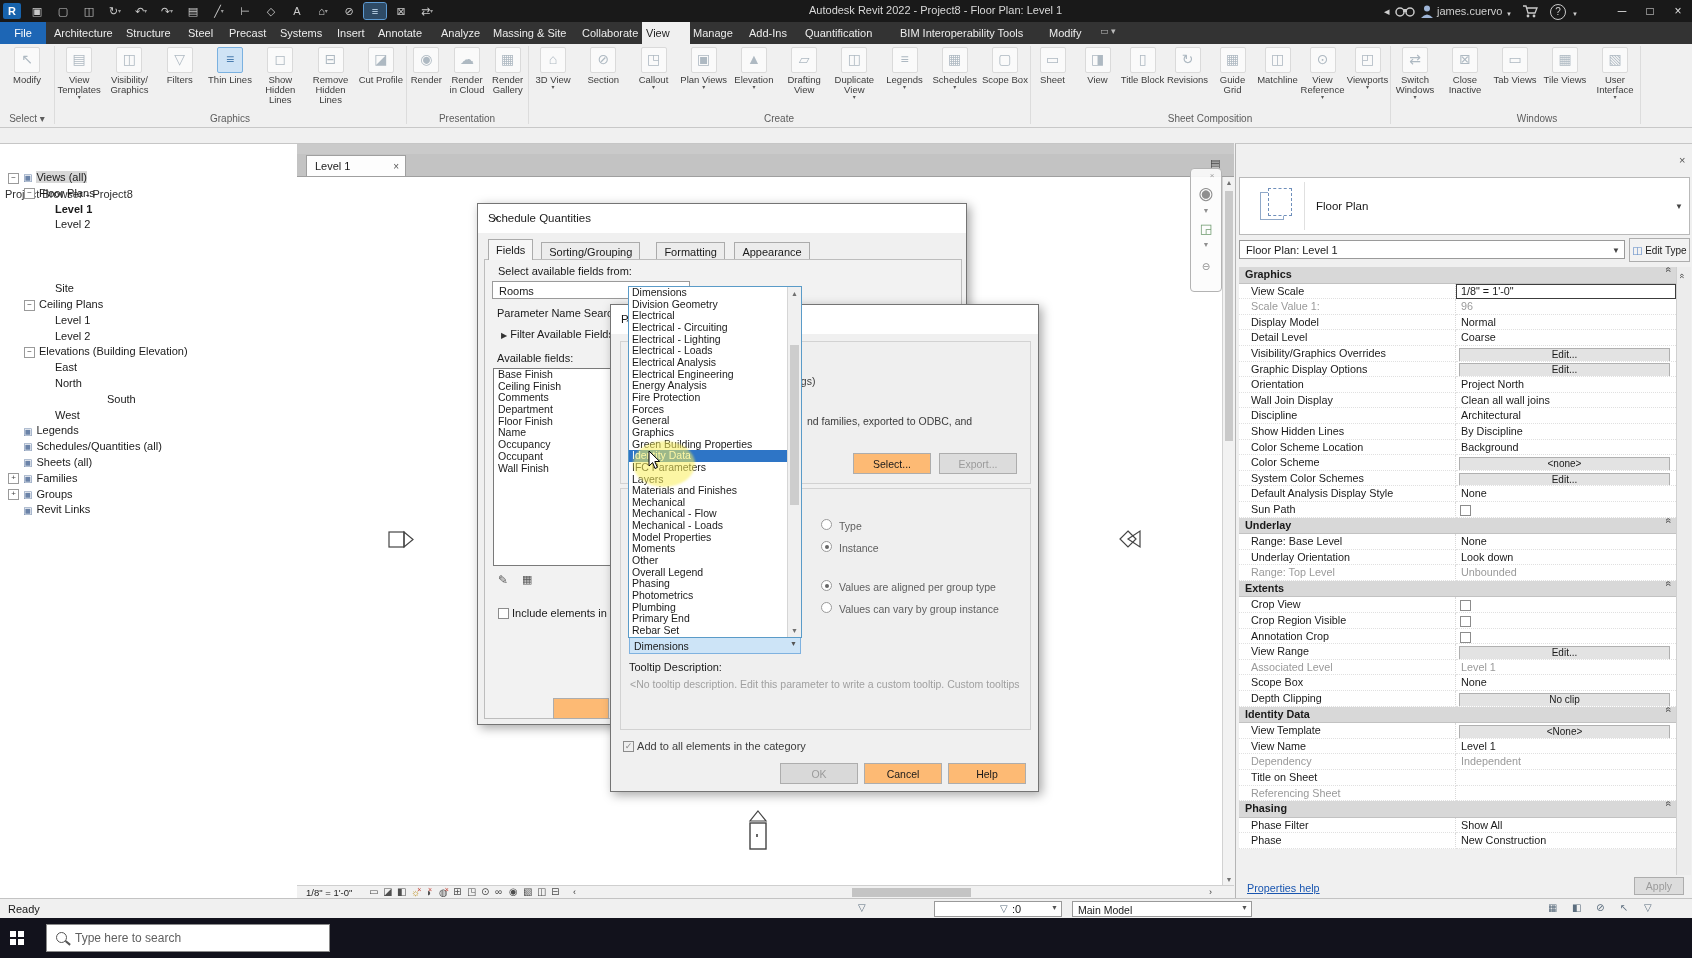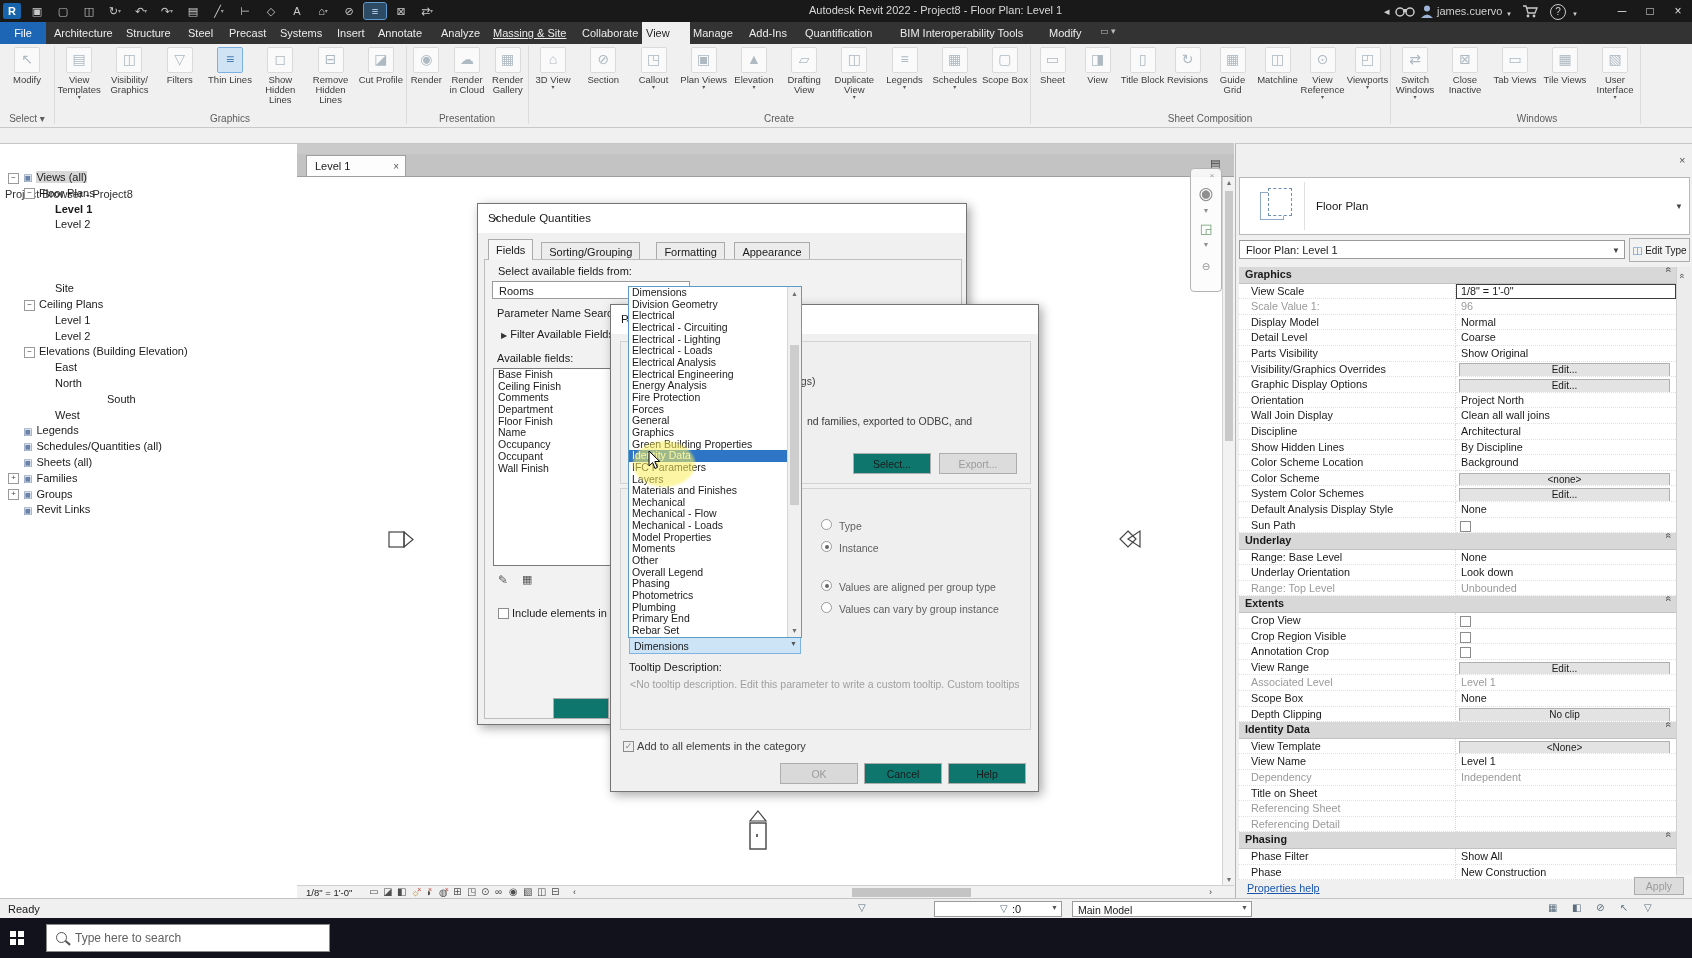--- a/index.html
+++ b/index.html
@@ -79,21 +79,21 @@
   
   .dlg{background:#f0f0f0;border:1px solid #747474;box-shadow:3px 3px 10px rgba(0,0,0,.35);}
   .dlg-title{position:absolute;left:0;top:0;right:0;height:29px;background:#fff;}
   .dlg-title span{position:absolute;left:10px;top:8px;font-size:11.5px;color:#1a1a1a;}
   .dlg-x{position:absolute;top:7px;font-size:13px;color:#333;width:16px;text-align:center;}
   .tab{position:absolute;font-size:11px;color:#1a1a1a;background:#ececec;border:1px solid #ababab;
     height:18px;line-height:18px;padding:0 7px;box-sizing:border-box;}
   .tab.active{background:#f6f6f6;height:21px;line-height:20px;border-bottom:none;z-index:2;}
   .lbox{background:#fff;border:1px solid #7a7a7a;box-sizing:border-box;}
   .li{padding-left:4px;white-space:nowrap;}
-  .btn{background:#0f766e;border:1px solid #adadad;text-align:center;font-size:10.5px;box-sizing:border-box;}
+  .btn{background:#fdba74;border:1px solid #adadad;text-align:center;font-size:10.5px;box-sizing:border-box;}
   .btn.disabled{color:#9b9b9b;background:#dcdcdc;}
   .cb{width:11px;height:11px;border:1px solid #8c8c8c;background:#fff;box-sizing:border-box;}
   .radio{width:11px;height:11px;border:1px solid #9a9a9a;border-radius:50%;background:#fff;box-sizing:border-box;}
   .radio.sel:after{content:"";position:absolute;left:2.5px;top:2.5px;width:4px;height:4px;border-radius:50%;background:#666;}
   .groupbox{border:1px solid #d2d2d2;background:#efefef;}
   .graytext{color:#9a9a9a;}
   
   #dropdown{left:628px;top:286px;width:172px;height:350px;background:#fff;border:1px solid #5a9bc8;z-index:30;box-sizing:content-box;}
   .dd-item{height:11.66px;line-height:11.66px;font-size:10.5px;padding-left:3px;white-space:nowrap;}
   .dd-item.sel{background:#2e75c6;color:#fff;}
@@ -176,21 +176,21 @@
   <div class="abs" id="tabrow">
       <div class="abs rtab file" style="left: 0px; width: 38px;">File</div>
       <div class="abs rtab" style="left: 50px;">Architecture</div>
       <div class="abs rtab" style="left: 122px;">Structure</div>
       <div class="abs rtab" style="left: 184px;">Steel</div>
       <div class="abs rtab" style="left: 225px;">Precast</div>
       <div class="abs rtab" style="left: 276px;">Systems</div>
       <div class="abs rtab" style="left: 333px;">Insert</div>
       <div class="abs rtab" style="left: 374px;">Annotate</div>
       <div class="abs rtab" style="left: 437px;">Analyze</div>
-      <div class="abs rtab" style="left: 489px; text-decoration: underline;">Massing &amp; Site</div>
+      <div class="abs rtab" style="left: 489px;">Massing &amp; Site</div>
       <div class="abs rtab" style="left: 578px;">Collaborate</div>
       <div class="abs rtab active" style="left: 642px; width: 40px;">View</div>
       <div class="abs rtab" style="left: 689px;">Manage</div>
       <div class="abs rtab" style="left: 745px;">Add-Ins</div>
       <div class="abs rtab" style="left: 801px;">Quantification</div>
       <div class="abs rtab" style="left: 896px;">BIM Interoperability Tools</div>
       <div class="abs rtab" style="left: 1045px;">Modify</div>
       <div class="abs" style="left: 1100px; top: 4px; color: rgb(185, 185, 185); font-size: 9px;">▭ ▾</div>
     </div>
 
@@ -487,24 +487,20 @@
         </div>
         <div class="prow">
           <div class="pl">Display Model</div>
           <div class="pv">Normal</div>
         </div>
         <div class="prow">
           <div class="pl">Detail Level</div>
           <div class="pv">Coarse</div>
         </div>
         <div class="prow">
-          <div class="pl">Parts Visibility</div>
-          <div class="pv">Show Original</div>
-        </div>
-        <div class="prow">
           <div class="pl">Visibility/Graphics Overrides</div>
           <div class="pv">
             <div class="vbtn">Edit...</div>
           </div>
         </div>
         <div class="prow">
           <div class="pl">Graphic Display Options</div>
           <div class="pv">
             <div class="vbtn">Edit...</div>
           </div>
@@ -626,24 +622,20 @@
         <div class="prow">
           <div class="pl graytext">Dependency</div>
           <div class="pv graytext">Independent</div>
         </div>
         <div class="prow">
           <div class="pl">Title on Sheet</div>
           <div class="pv"></div>
         </div>
         <div class="prow">
           <div class="pl graytext">Referencing Sheet</div>
-          <div class="pv graytext"></div>
-        </div>
-        <div class="prow">
-          <div class="pl graytext">Referencing Detail</div>
           <div class="pv graytext"></div>
         </div>
         <div class="prow hdr">
           <div class="ph">Phasing</div>
           <div class="dblchev">«</div>
         </div>
         <div class="prow">
           <div class="pl">Phase Filter</div>
           <div class="pv">Show All</div>
         </div>

